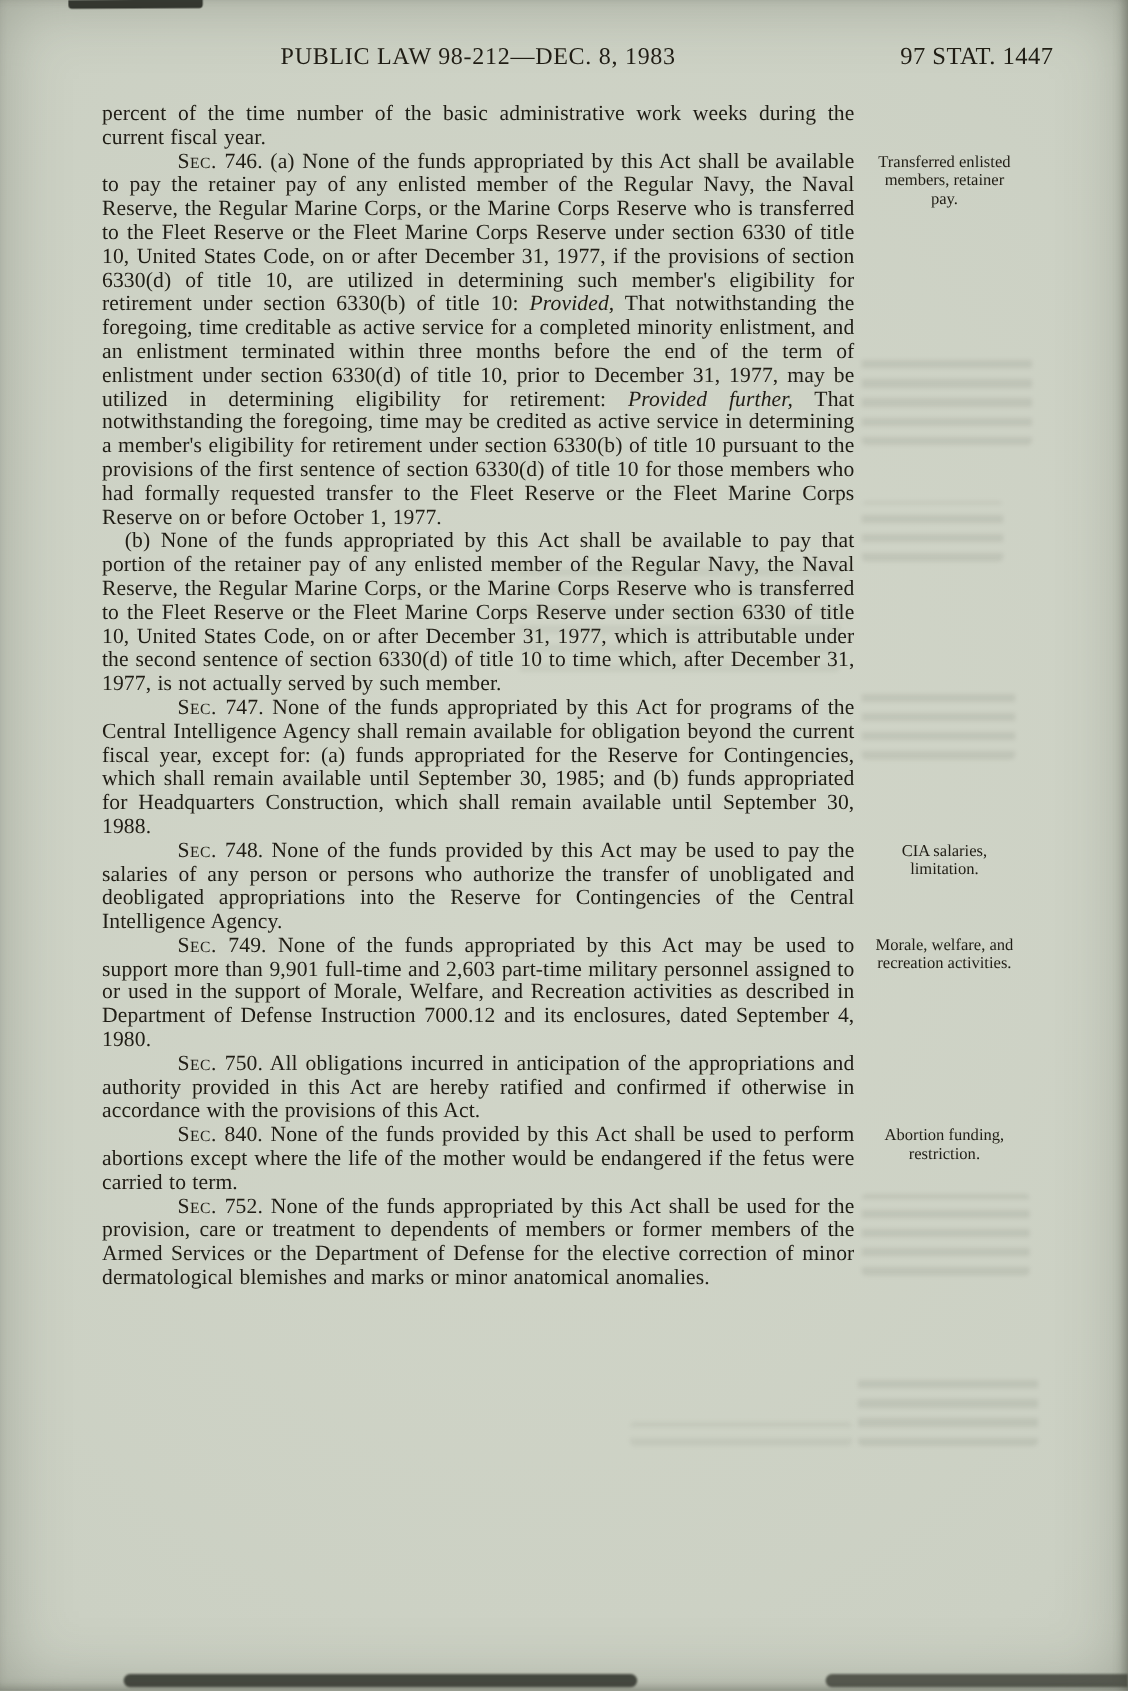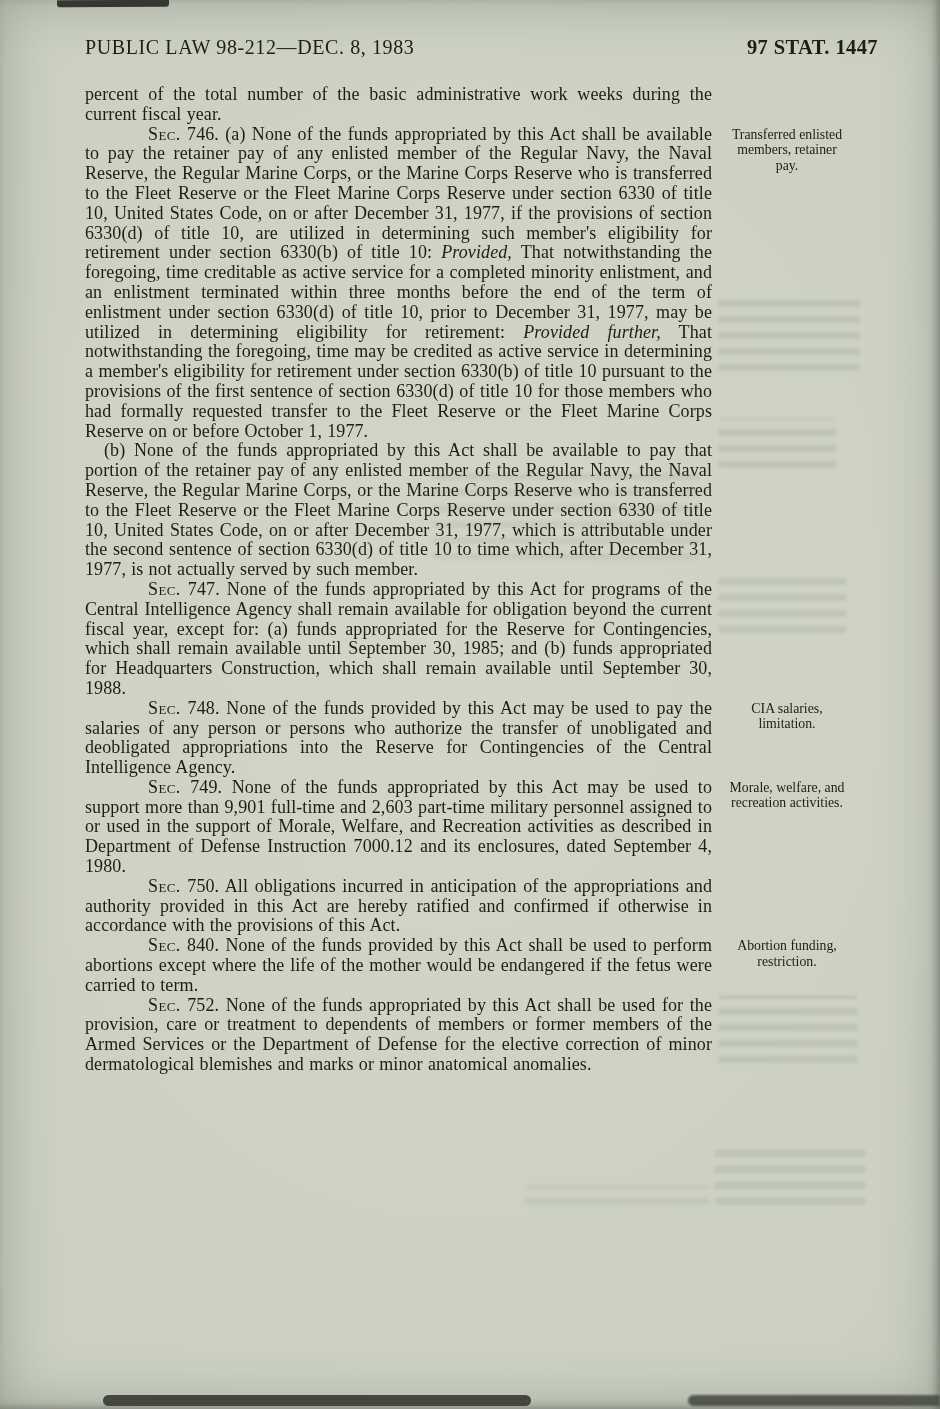--- a/index.html
+++ b/index.html
@@ -17,26 +17,26 @@
     color: var(--ink, #201d15);
   }
   .vignette {
     position: absolute; inset: 0; pointer-events: none;
     box-shadow: inset 0 0 55px rgba(88, 93, 80, .38), inset -7px 0 10px -4px rgba(60, 63, 54, .45), inset 0 -6px 9px -4px rgba(60, 63, 54, .35);
   }
 
   
   .header { position: absolute; top: 36px; left: 85px; right: 62px; height: 26px; }
   .header-left {
-    position: absolute; left: 0; width: 627px; 
+    position: absolute; left: 0; width: 627px; text-align: center;
     font-size: 20px; letter-spacing: .6px; white-space: nowrap;
   }
   .header-right {
     position: absolute; right: 0; top: 0;
-    font-size: 20.5px; font-weight: bold; letter-spacing: .4px; white-space: nowrap;
+    font-size: 20.5px; font-weight: normal; letter-spacing: .4px; white-space: nowrap;
   }
 
   
   .text-col {
     position: absolute; left: 85px; top: 85px; width: 627px;
     font-size: 18px; line-height: 19.8px; text-align: justify;
     letter-spacing: .1px; word-spacing: .6px;
   }
   .para-wrap { position: relative; }
   .para { margin: 0; }
@@ -88,21 +88,21 @@
 
 <div class="page">
 
   <div class="header">
     <span class="header-left">PUBLIC LAW 98-212—DEC. 8, 1983</span>
     <span class="header-right">97 STAT. 1447</span>
   </div>
 
   <div class="text-col" id="text-col">
       <div class="para-wrap">
-        <p class="para"><span>percent of the total number of the basic administrative work weeks during the current fiscal year.</span></p>
+        <p class="para"><span>percent of the time number of the basic administrative work weeks during the current fiscal year.</span></p>
       </div>
       <div class="para-wrap">
         <p class="para indent"><span class="sc">Sec.</span><span> 746. (a) None of the funds appropriated by this Act shall be available to pay the retainer pay of any enlisted member of the Regular Navy, the Naval Reserve, the Regular Marine Corps, or the Marine Corps Reserve who is transferred to the Fleet Reserve or the Fleet Marine Corps Reserve under section 6330 of title 10, United States Code, on or after December 31, 1977, if the provisions of section 6330(d) of title 10, are utilized in determining such member's eligibility for retirement under section 6330(b) of title 10: </span><span class="it">Provided,</span><span> That notwithstanding the foregoing, time creditable as active service for a completed minority enlistment, and an enlistment terminated within three months before the end of the term of enlistment under section 6330(d) of title 10, prior to December 31, 1977, may be utilized in determining eligibility for retirement: </span><span class="it">Provided further,</span><span> That notwithstanding the foregoing, time may be credited as active service in determining a member's eligibility for retirement under section 6330(b) of title 10 pursuant to the provisions of the first sentence of section 6330(d) of title 10 for those members who had formally requested transfer to the Fleet Reserve or the Fleet Marine Corps Reserve on or before October 1, 1977.</span></p>
         <div class="margin-note">Transferred enlisted members, retainer pay.</div>
       </div>
       <div class="para-wrap">
         <p class="para indent"><span>(b) None of the funds appropriated by this Act shall be available to pay that portion of the retainer pay of any enlisted member of the Regular Navy, the Naval Reserve, the Regular Marine Corps, or the Marine Corps Reserve who is transferred to the Fleet Reserve or the Fleet Marine Corps Reserve under section 6330 of title 10, United States Code, on or after December 31, 1977, which is attributable under the second sentence of section 6330(d) of title 10 to time which, after December 31, 1977, is not actually served by such member.</span></p>
       </div>
       <div class="para-wrap">
         <p class="para indent"><span class="sc">Sec.</span><span> 747. None of the funds appropriated by this Act for programs of the Central Intelligence Agency shall remain available for obligation beyond the current fiscal year, except for: (a) funds appropriated for the Reserve for Contingencies, which shall remain available until September 30, 1985; and (b) funds appropriated for Headquarters Construction, which shall remain available until September 30, 1988.</span></p>

